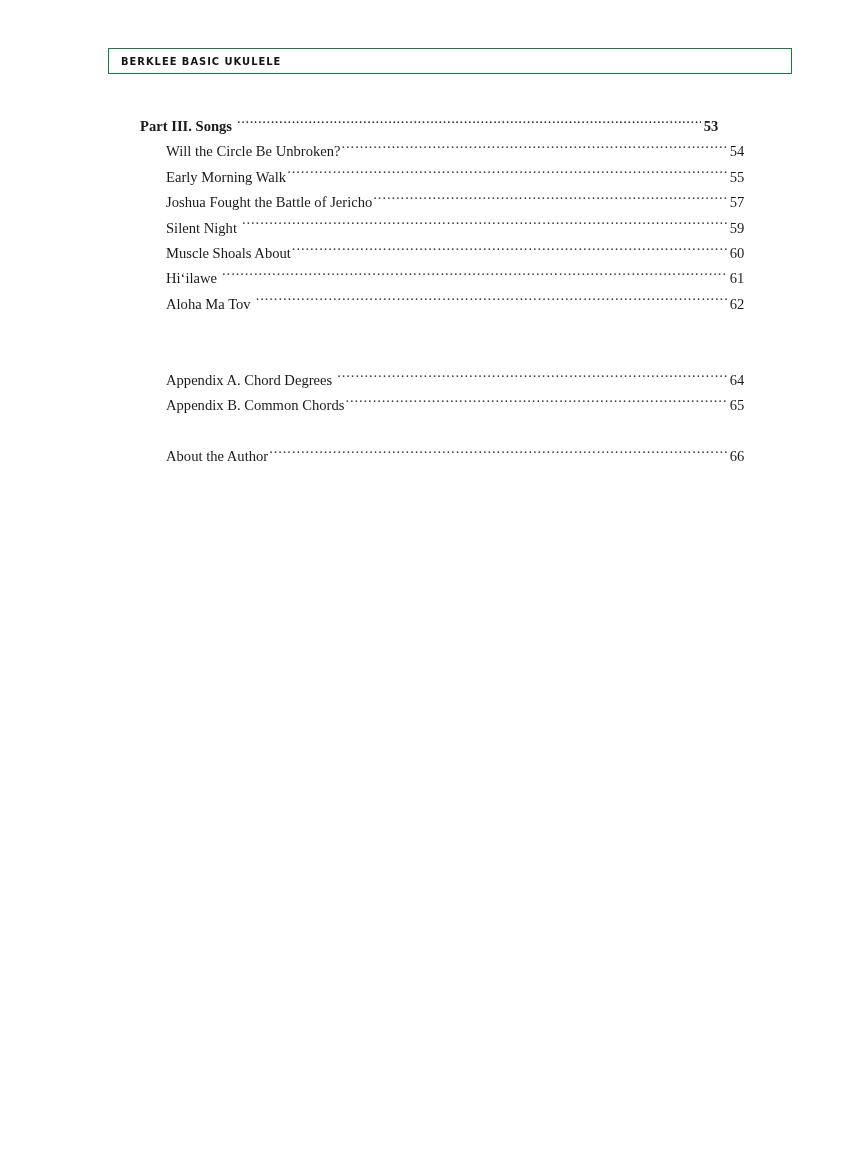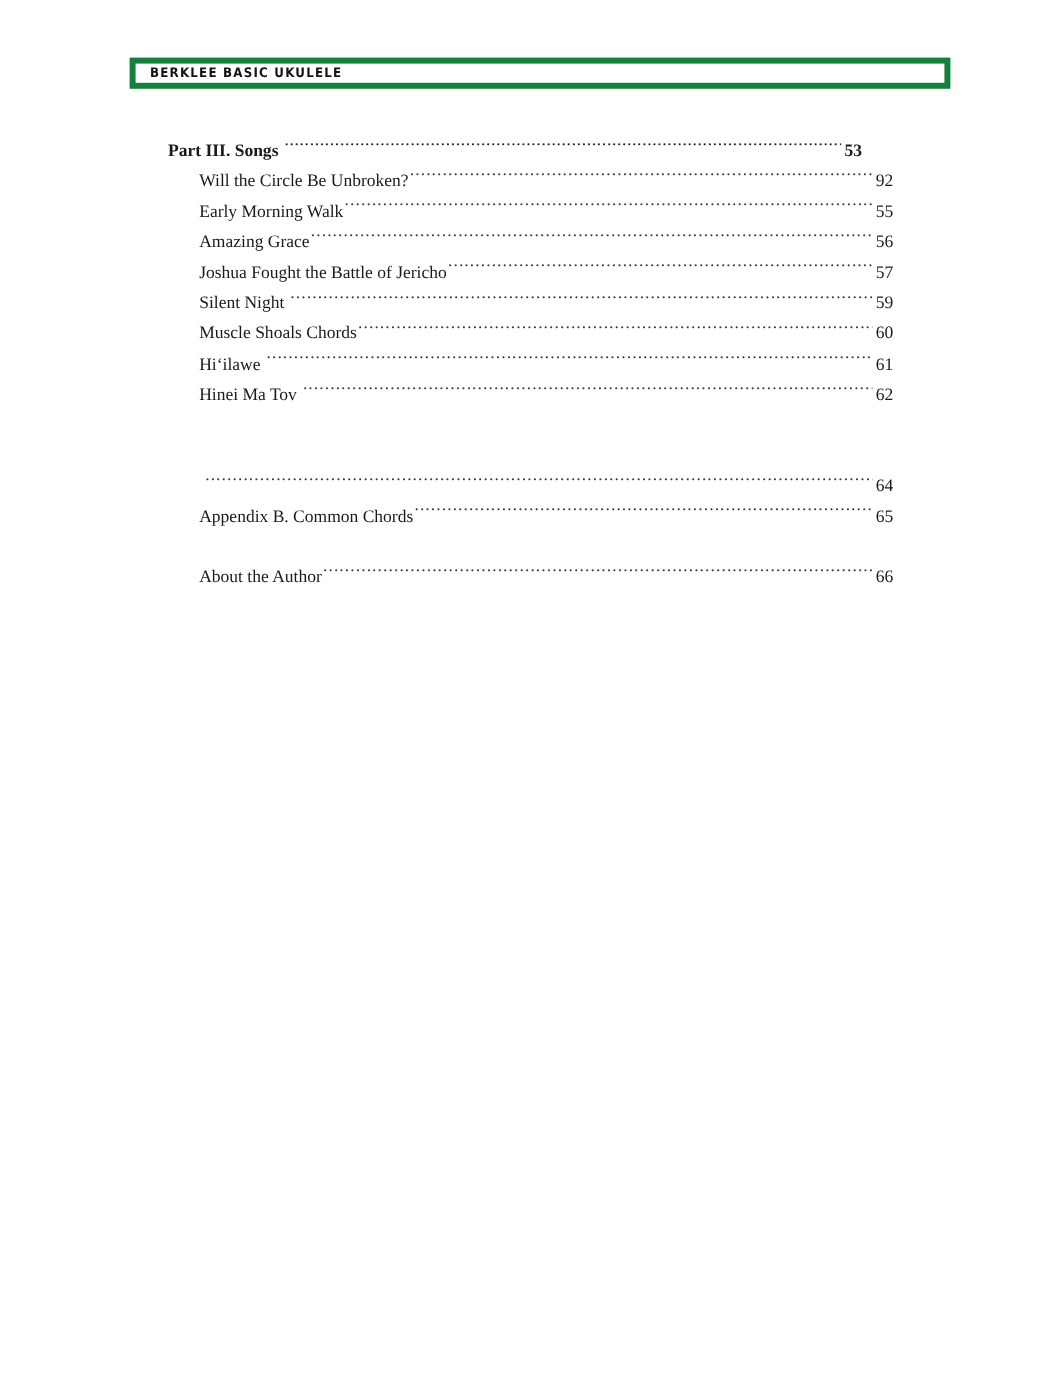--- a/index.html
+++ b/index.html
@@ -17,21 +17,21 @@
   }
 
   
   .header-box {
     position: absolute;
     left: 108px;
     top: 48px;
     width: 684px;
     height: 26px;
     box-sizing: border-box;
-    border: 5px solid #15803d;
+    border: 1px solid #15803d;
     background: #ffffff;
   }
   .header-title {
     position: absolute;
     left: 12px;
     top: 50%;
     transform: translateY(-50%);
     font-family: "DejaVu Sans Condensed", "Liberation Sans Narrow", "Liberation Sans", sans-serif;
     font-weight: bold;
     font-size: 11px;
@@ -119,60 +119,56 @@
 
 <div class="toc" id="toc-root">
     <div class="toc-row part gap-leader">
       <span class="label">Part III. Songs</span>
       <span class="leader"></span>
       <span class="page">53</span>
     </div>
     <div class="toc-row entry">
       <span class="label">Will the Circle Be Unbroken?</span>
       <span class="leader"></span>
-      <span class="page">92</span>
+      <span class="page">54</span>
     </div>
     <div class="toc-row entry">
       <span class="label">Early Morning Walk</span>
       <span class="leader"></span>
       <span class="page">55</span>
-    </div>
-    <div class="toc-row entry">
-      <span class="label">Amazing Grace</span>
-      <span class="leader"></span>
-      <span class="page">56</span>
     </div>
     <div class="toc-row entry">
       <span class="label">Joshua Fought the Battle of Jericho</span>
       <span class="leader"></span>
       <span class="page">57</span>
     </div>
     <div class="toc-row entry gap-leader">
       <span class="label">Silent Night</span>
       <span class="leader"></span>
       <span class="page">59</span>
     </div>
     <div class="toc-row entry">
-      <span class="label">Muscle Shoals Chords</span>
+      <span class="label">Muscle Shoals About</span>
       <span class="leader"></span>
       <span class="page">60</span>
     </div>
     <div class="toc-row entry gap-leader">
       <span class="label">Hiʻilawe</span>
       <span class="leader"></span>
       <span class="page">61</span>
     </div>
     <div class="toc-row entry gap-leader">
-      <span class="label">Hinei Ma Tov</span>
+      <span class="label">Aloha Ma Tov</span>
       <span class="leader"></span>
       <span class="page">62</span>
     </div>
     <div class="spacer"></div>
     <div class="spacer"></div>
     <div class="toc-row entry gap-leader">
+      <span class="label">Appendix A. Chord Degrees</span>
       <span class="leader"></span>
       <span class="page">64</span>
     </div>
     <div class="toc-row entry">
       <span class="label">Appendix B. Common Chords</span>
       <span class="leader"></span>
       <span class="page">65</span>
     </div>
     <div class="spacer"></div>
     <div class="toc-row entry">

